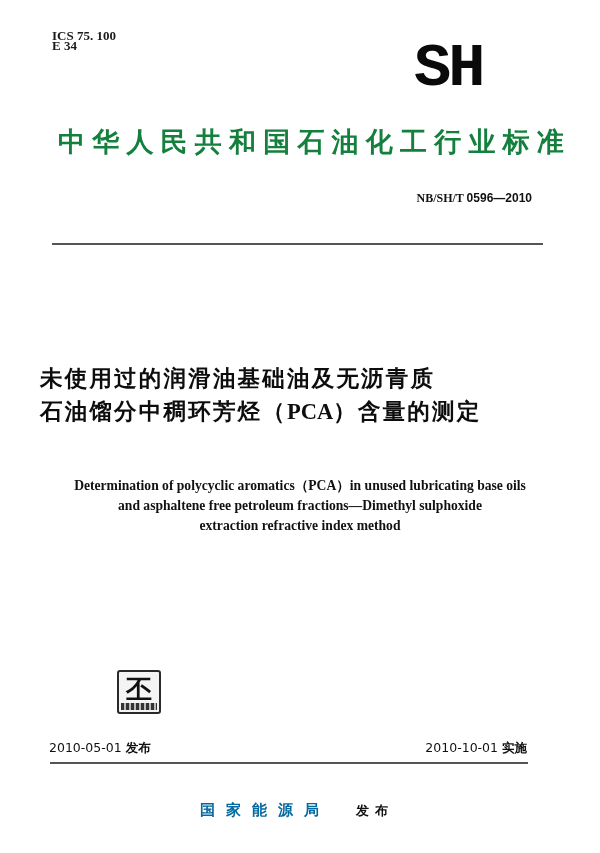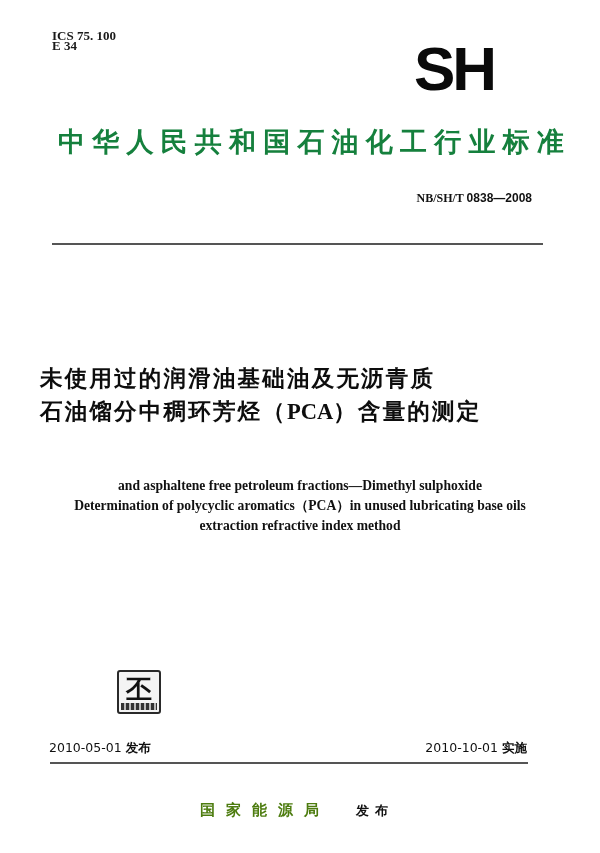--- a/index.html
+++ b/index.html
@@ -5,21 +5,21 @@
   html, body { margin: 0; padding: 0; background: #ffffff; }
   body { width: 600px; height: 853px; position: relative; overflow: hidden; color: #111; }
   .abs { position: absolute; }
   .ics {
     left: 52px; top: 31px;
     font-family: "Liberation Serif", serif; font-weight: bold;
     font-size: 13px; line-height: 10px; color: #1a1a1a;
   }
   .sh-logo {
     left: 414px; top: 38px; width: 105px;
-    font-family: Liberation Sans, sans-serif; font-weight: bold;
+    font-family: Liberation Mono, monospace; font-weight: bold;
     font-size: 62px; line-height: 62px; letter-spacing: -3px; color: #0a0a0a;
   }
   .industry-title {
     left: 58px; top: 124px; width: 490px;
     font-family: "DejaVu Sans", sans-serif; font-weight: bold;
     font-size: 27px; line-height: 36px; letter-spacing: 7.2px;
     white-space: nowrap; color: #15803d;
   }
   .std-no {
     left: 340px; top: 190px; width: 192px; text-align: right;
@@ -62,21 +62,21 @@
     right: 73px; top: 740px; text-align: right;
     font-family: "DejaVu Sans", sans-serif; font-size: 12.5px; line-height: 16px; color: #111;
   }
   .date-left .cn, .date-right .cn { font-weight: bold; }
   .rule-bottom {
     left: 50px; top: 762px; width: 478px; height: 2px; background: #555;
   }
   .issuer {
     left: 200px; top: 800px;
     font-family: "DejaVu Sans", sans-serif; font-weight: bold;
-    font-size: 15px; line-height: 20px; letter-spacing: 11px; color: #4d7c0f; white-space: nowrap;
+    font-size: 15px; line-height: 20px; letter-spacing: 11px; color: #0369a1; white-space: nowrap;
   }
   .issued {
     left: 356px; top: 802px;
     font-family: "DejaVu Sans", sans-serif; font-weight: bold;
     font-size: 13px; line-height: 18px; letter-spacing: 6px; color: #111; white-space: nowrap;
   }
 </style>
 </head>
 <body>
 
@@ -84,33 +84,33 @@
   <div>ICS 75. 100</div>
   <div>E 34</div>
 </div>
 
 <div class="abs sh-logo">SH</div>
 
 <div class="abs industry-title">中华人民共和国石油化工行业标准</div>
 
 <div class="abs std-no">
   <span>NB/SH/T</span>
-  <span class="num">0838—2008</span>
+  <span class="num">0596—2010</span>
 </div>
 
 <div class="abs rule-top"></div>
 
 <div class="abs cn-title">
   <div>未使用过的润滑油基础油及无沥青质</div>
   <div><span>石油馏分中稠环芳烃（</span><span class="latin">PCA</span><span>）含量的测定</span></div>
 </div>
 
 <div class="abs en-title">
+  <div>Determination of polycyclic aromatics（PCA）in unused lubricating base oils</div>
   <div>and asphaltene free petroleum fractions—Dimethyl sulphoxide</div>
-  <div>Determination of polycyclic aromatics（PCA）in unused lubricating base oils</div>
   <div>extraction refractive index method</div>
 </div>
 
 <div class="abs stamp">
   <div class="stamp-glyph">丕</div>
   <div class="stamp-strip"></div>
 </div>
 
 <div class="abs date-left">
   <span>2010-05-01</span>

